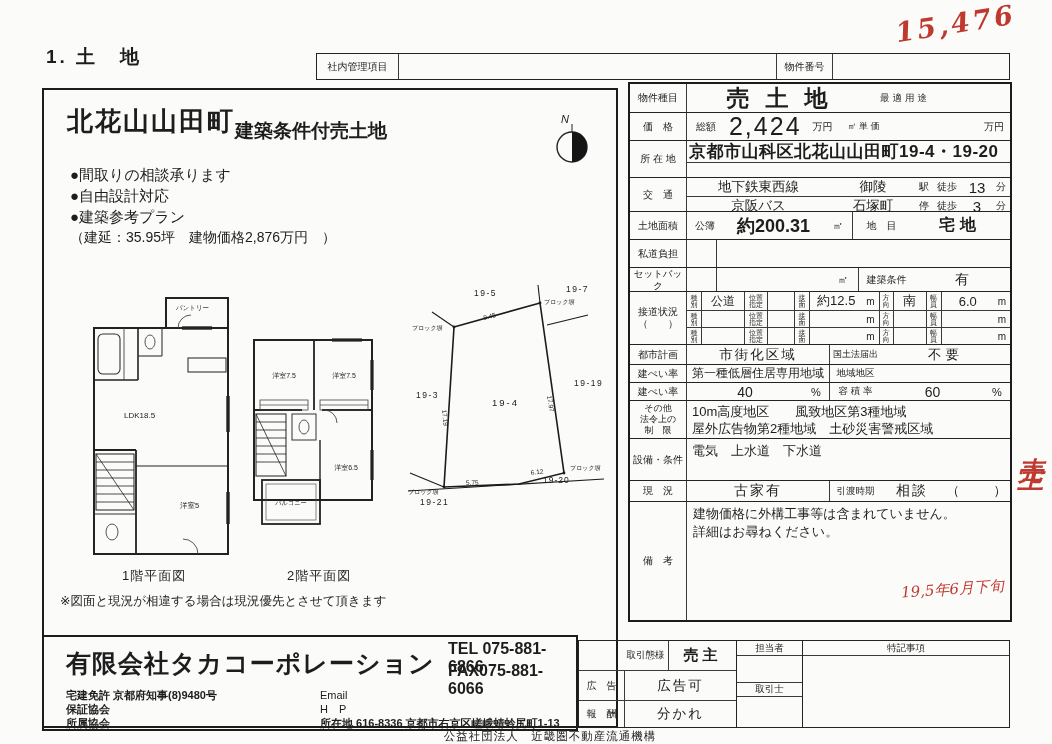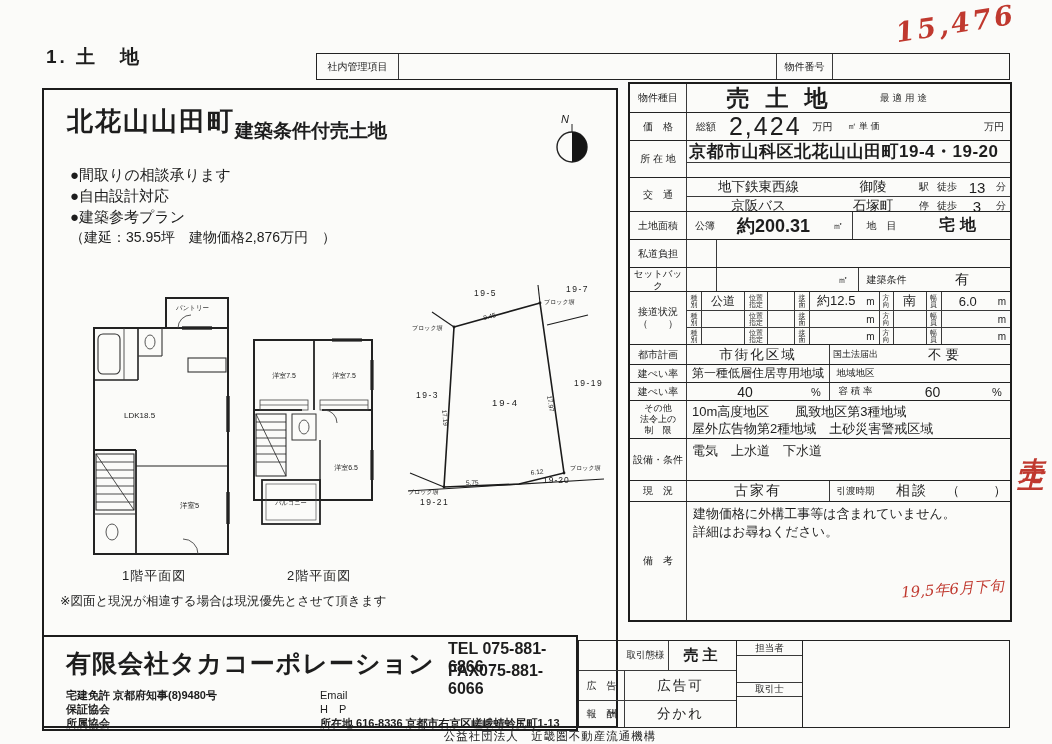--- a/index.html
+++ b/index.html
@@ -379,17 +379,21 @@
         <div class="cell br" style="flex:0 0 46px;font-size:10px;">報　酬</div>
         <div class="cell" style="flex:1;font-size:13.5px;letter-spacing:2px;">分かれ</div>
       </div>
     </div>
     <div style="flex:0 0 66px;display:flex;flex-direction:column;border-right:1.4px solid #232323;box-sizing:border-box;">
       <div class="cell bb" style="flex:0 0 15px;font-size:9.5px;">担当者</div>
       <div style="flex:0 0 26px;"></div>
       <div class="cell" style="flex:0 0 15px;font-size:9.5px;border-top:1px solid #3a3a3a;border-bottom:1px solid #3a3a3a;">取引士</div>
       <div style="flex:1;"></div>
     </div>
+    <div style="flex:1;display:flex;flex-direction:column;">
+      <div class="cell bb" style="flex:0 0 15px;font-size:9.5px;">特記事項</div>
+      <div style="flex:1;"></div>
+    </div>
   </div>
 
   <div class="abs" style="left:360px;top:729px;width:380px;text-align:center;font-size:11.5px;letter-spacing:1px;">公益社団法人　近畿圏不動産流通機構</div>
 
 </div>
 
 </body></html>

